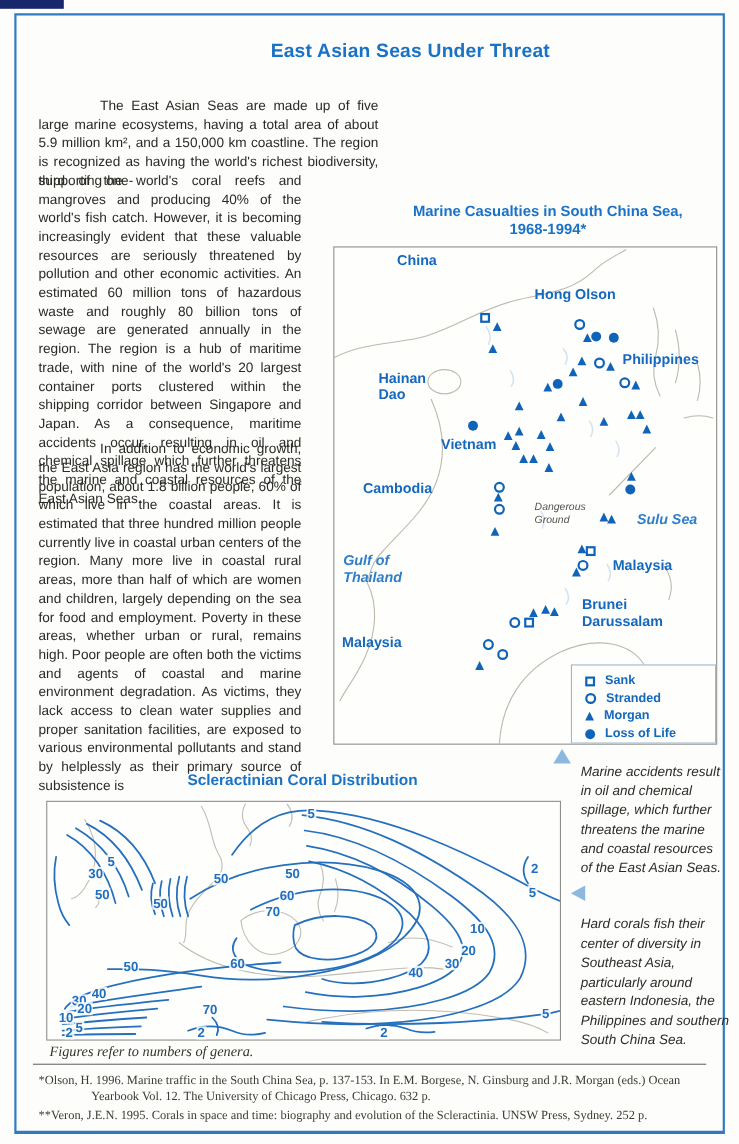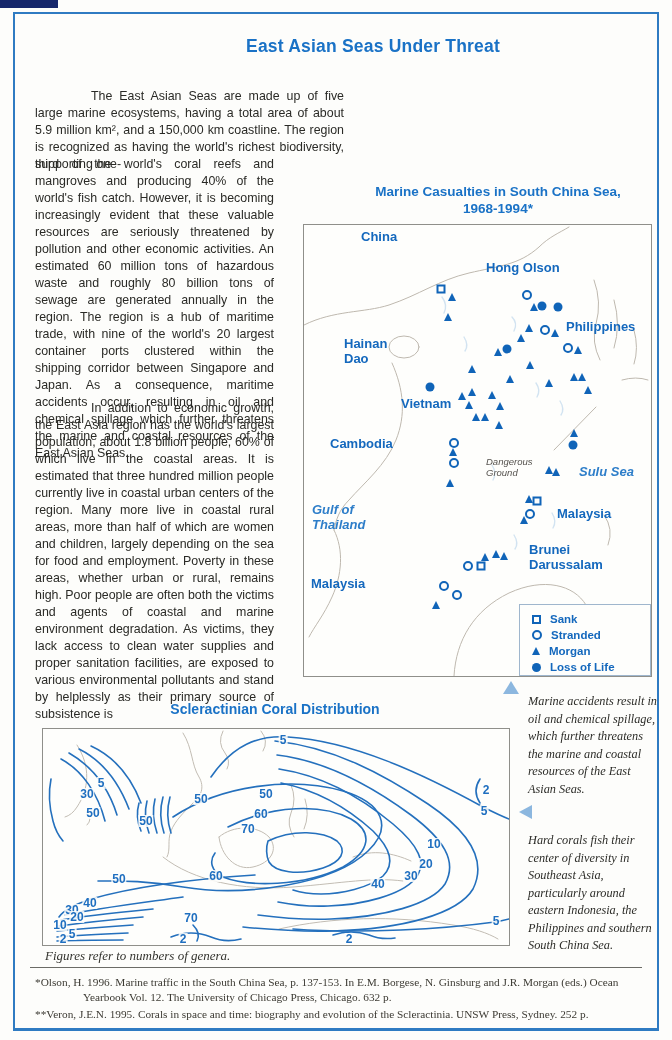--- a/index.html
+++ b/index.html
@@ -26,21 +26,21 @@
   .mk-s{width:5px;height:5px;border:2px solid #1064b8;background:transparent;}
   .place{position:absolute;font-size:13px;font-weight:bold;color:#1468bd;white-space:pre-line;line-height:1.12;}
   .place-sea{font-style:italic;color:#2e7ec9;}
   .place-note{font-size:9.5px;font-style:italic;font-weight:normal;color:#55524e;}
   #legend-box{position:absolute;left:215px;top:358px;width:132px;height:72px;border:1px solid #9fb6cd;background:#fefefc;padding:6px 0 0 10px;box-sizing:border-box;margin-top:21px;}
   .lg-row{height:16px;display:flex;align-items:center;}
   .lg-sym{position:static;transform:none;display:inline-block;margin:0 9px 0 2px;flex:none;}
   .lg-lab{font-size:11.5px;font-weight:bold;color:#1468bd;}
 
   
-  .annot{font-size:12.3px;font-style:italic;line-height:17.5px;color:#2c2c28;font-family:Liberation Serif, serif;}
+  .annot{font-size:12.3px;font-style:italic;line-height:17.5px;color:#2c2c28;}
   #annot1{left:528px;top:693px;width:133px;}
   #annot2{left:528px;top:832px;width:136px;}
   #annot1-icon{left:503px;top:681px;width:0;height:0;border-left:8px solid transparent;border-right:8px solid transparent;border-bottom:13px solid #8cb7df;}
   #annot2-icon{left:519px;top:805px;width:0;height:0;border-top:7px solid transparent;border-bottom:7px solid transparent;border-right:13px solid #8cb7df;}
 
   
   #map2-title{left:42px;top:701px;width:466px;text-align:center;font-size:14px;font-weight:bold;color:#1a72c6;}
   #coral-map{left:42px;top:728px;width:466px;height:216px;background:#fefefc;border:1px solid #8f8f8a;}
   #coral-map svg{position:absolute;left:0;top:0;}
   .clab{position:absolute;font-size:12px;font-weight:bold;color:#1f6fc0;background:rgba(254,254,252,.85);padding:0 1px;transform:translate(-50%,-50%);line-height:1;}

